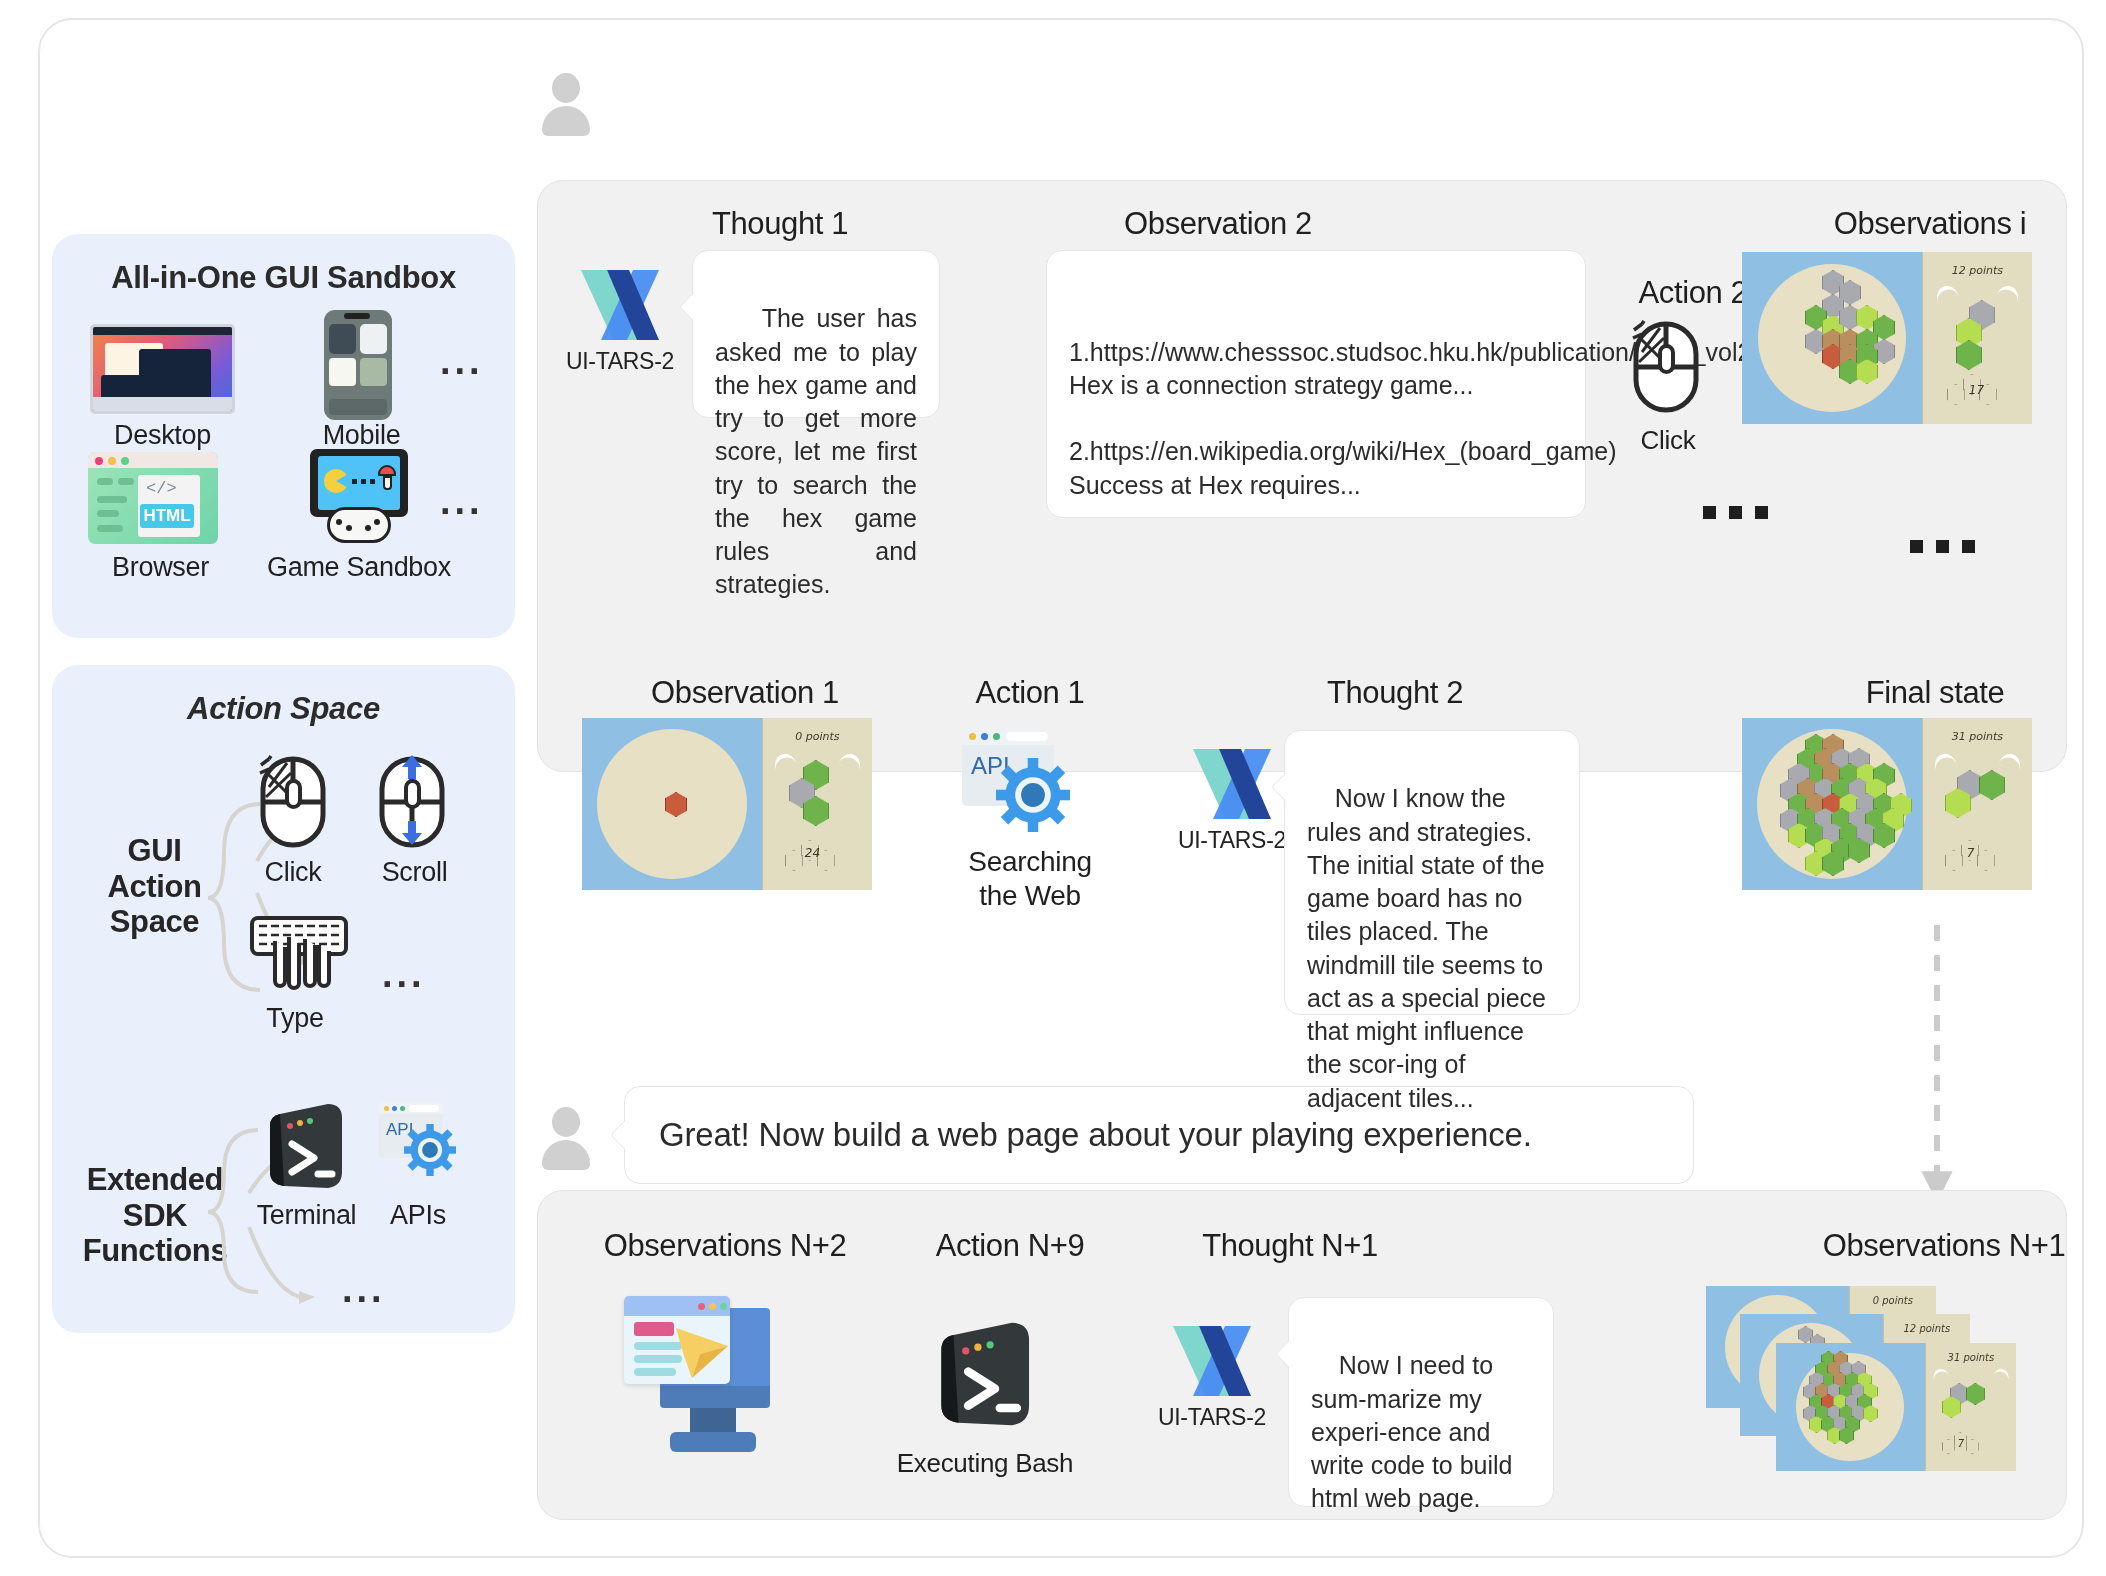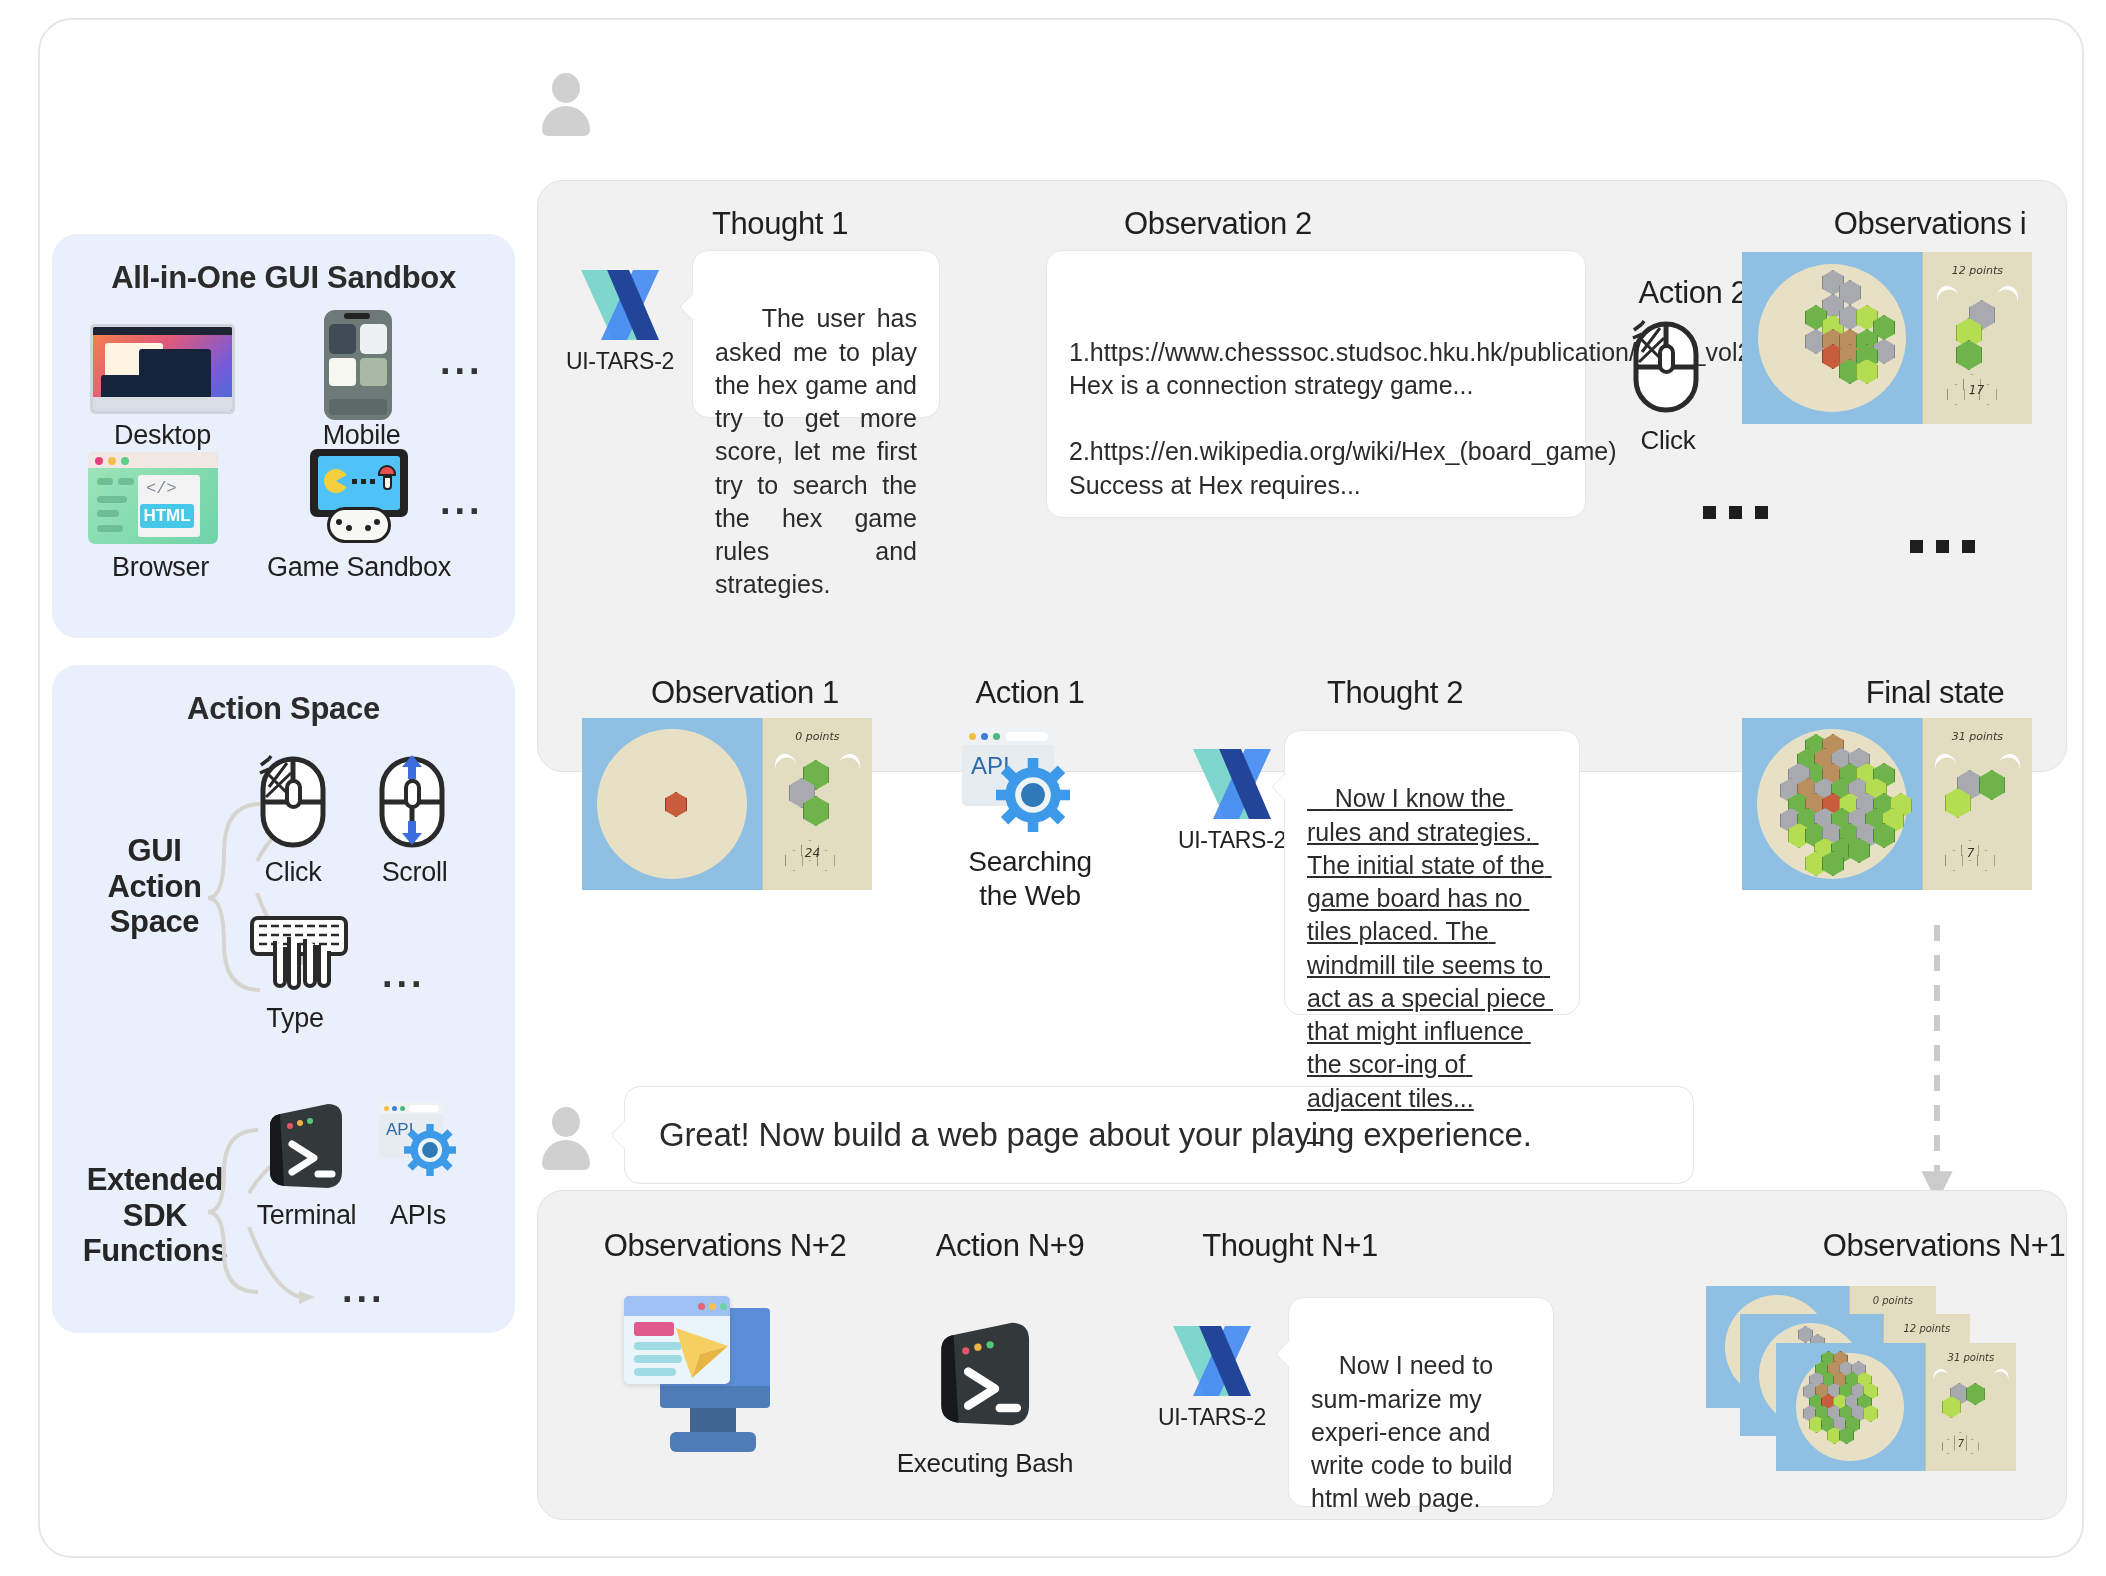--- a/index.html
+++ b/index.html
@@ -355,21 +355,21 @@
       <div style="position:absolute;left:26px;top:70px;width:6px;height:6px;background:#222;border-radius:50%;"></div>
       <div style="position:absolute;left:36px;top:76px;width:6px;height:6px;background:#222;border-radius:50%;"></div>
       <div style="position:absolute;left:64px;top:70px;width:6px;height:6px;background:#222;border-radius:50%;"></div>
       <div style="position:absolute;left:55px;top:76px;width:6px;height:6px;background:#222;border-radius:50%;"></div>
     </div>
     <div class="lbl-ic" style="left:208px; top:318px; width:198px;">Game Sandbox</div>
     <div class="dots" style="left:388px; top:248px;">...</div>
   </div>
 
   <div class="sidebox" style="left:52px; top:665px; width:463px; height:668px;">
-    <div class="sidebox-title" style="margin-top:26px;">Action Space</div>
+    <div class="sidebox-title" style="margin-top:26px;font-style:italic;">Action Space</div>
 
     <div class="brace-lbl" style="left:20px; top:168px; width:165px; white-space:pre-line;"><span>GUI
 Action
 Space</span></div>
     <div class="brace-lbl" style="left:8px; top:497px; width:190px; white-space:pre-line;"><span>Extended
 SDK
 Functions</span></div>
 
     <svg style="position:absolute;left:150px;top:125px;width:80px;height:240px;">
       <path d="M 58 14 Q 22 14 22 62 Q 22 108 6 108 Q 22 108 22 154 Q 22 200 58 200" stroke="#d6d4cf" stroke-width="4" fill="none"></path>
@@ -617,21 +617,21 @@
     <div class="mark">
       <svg viewBox="0 0 86 78" width="86" height="78">
         <path d="M4 4 L30 4 L62 74 L36 74 z" fill="#7fd6cd"></path>
         <path d="M56 4 L82 4 L50 74 L24 74 z" fill="#4a8df0" opacity="0.95"></path>
         <path d="M30 4 L52 4 L82 74 L60 74 z" fill="#22459a"></path>
       </svg>
     </div>
     <div class="cap">UI-TARS-2</div>
   </div>
 
-  <div class="card" style="left:1284px; top:730px; width:296px; height:285px;text-decoration:underline;">
+  <div class="card" style="left:1284px; top:730px; width:296px; height:285px;">
     <span>Now I know the rules and strategies. The initial state of the game board has no tiles placed. The windmill tile seems to act as a special piece that might influence the scor-ing of adjacent tiles...</span>
   </div>
 
   <div class="gamebox" style="left:1742px; top:718px; width:290px; height:172px;">
     <div class="gb-left">
       <div class="island" style="width:150px;height:150px;"></div>
       <div class="hexfield">
         <div class="hx g" style="left:63px;top:16px;"></div>
         <div class="hx br" style="left:80px;top:16px;"></div>
         <div class="hx g" style="left:55px;top:30px;"></div>

